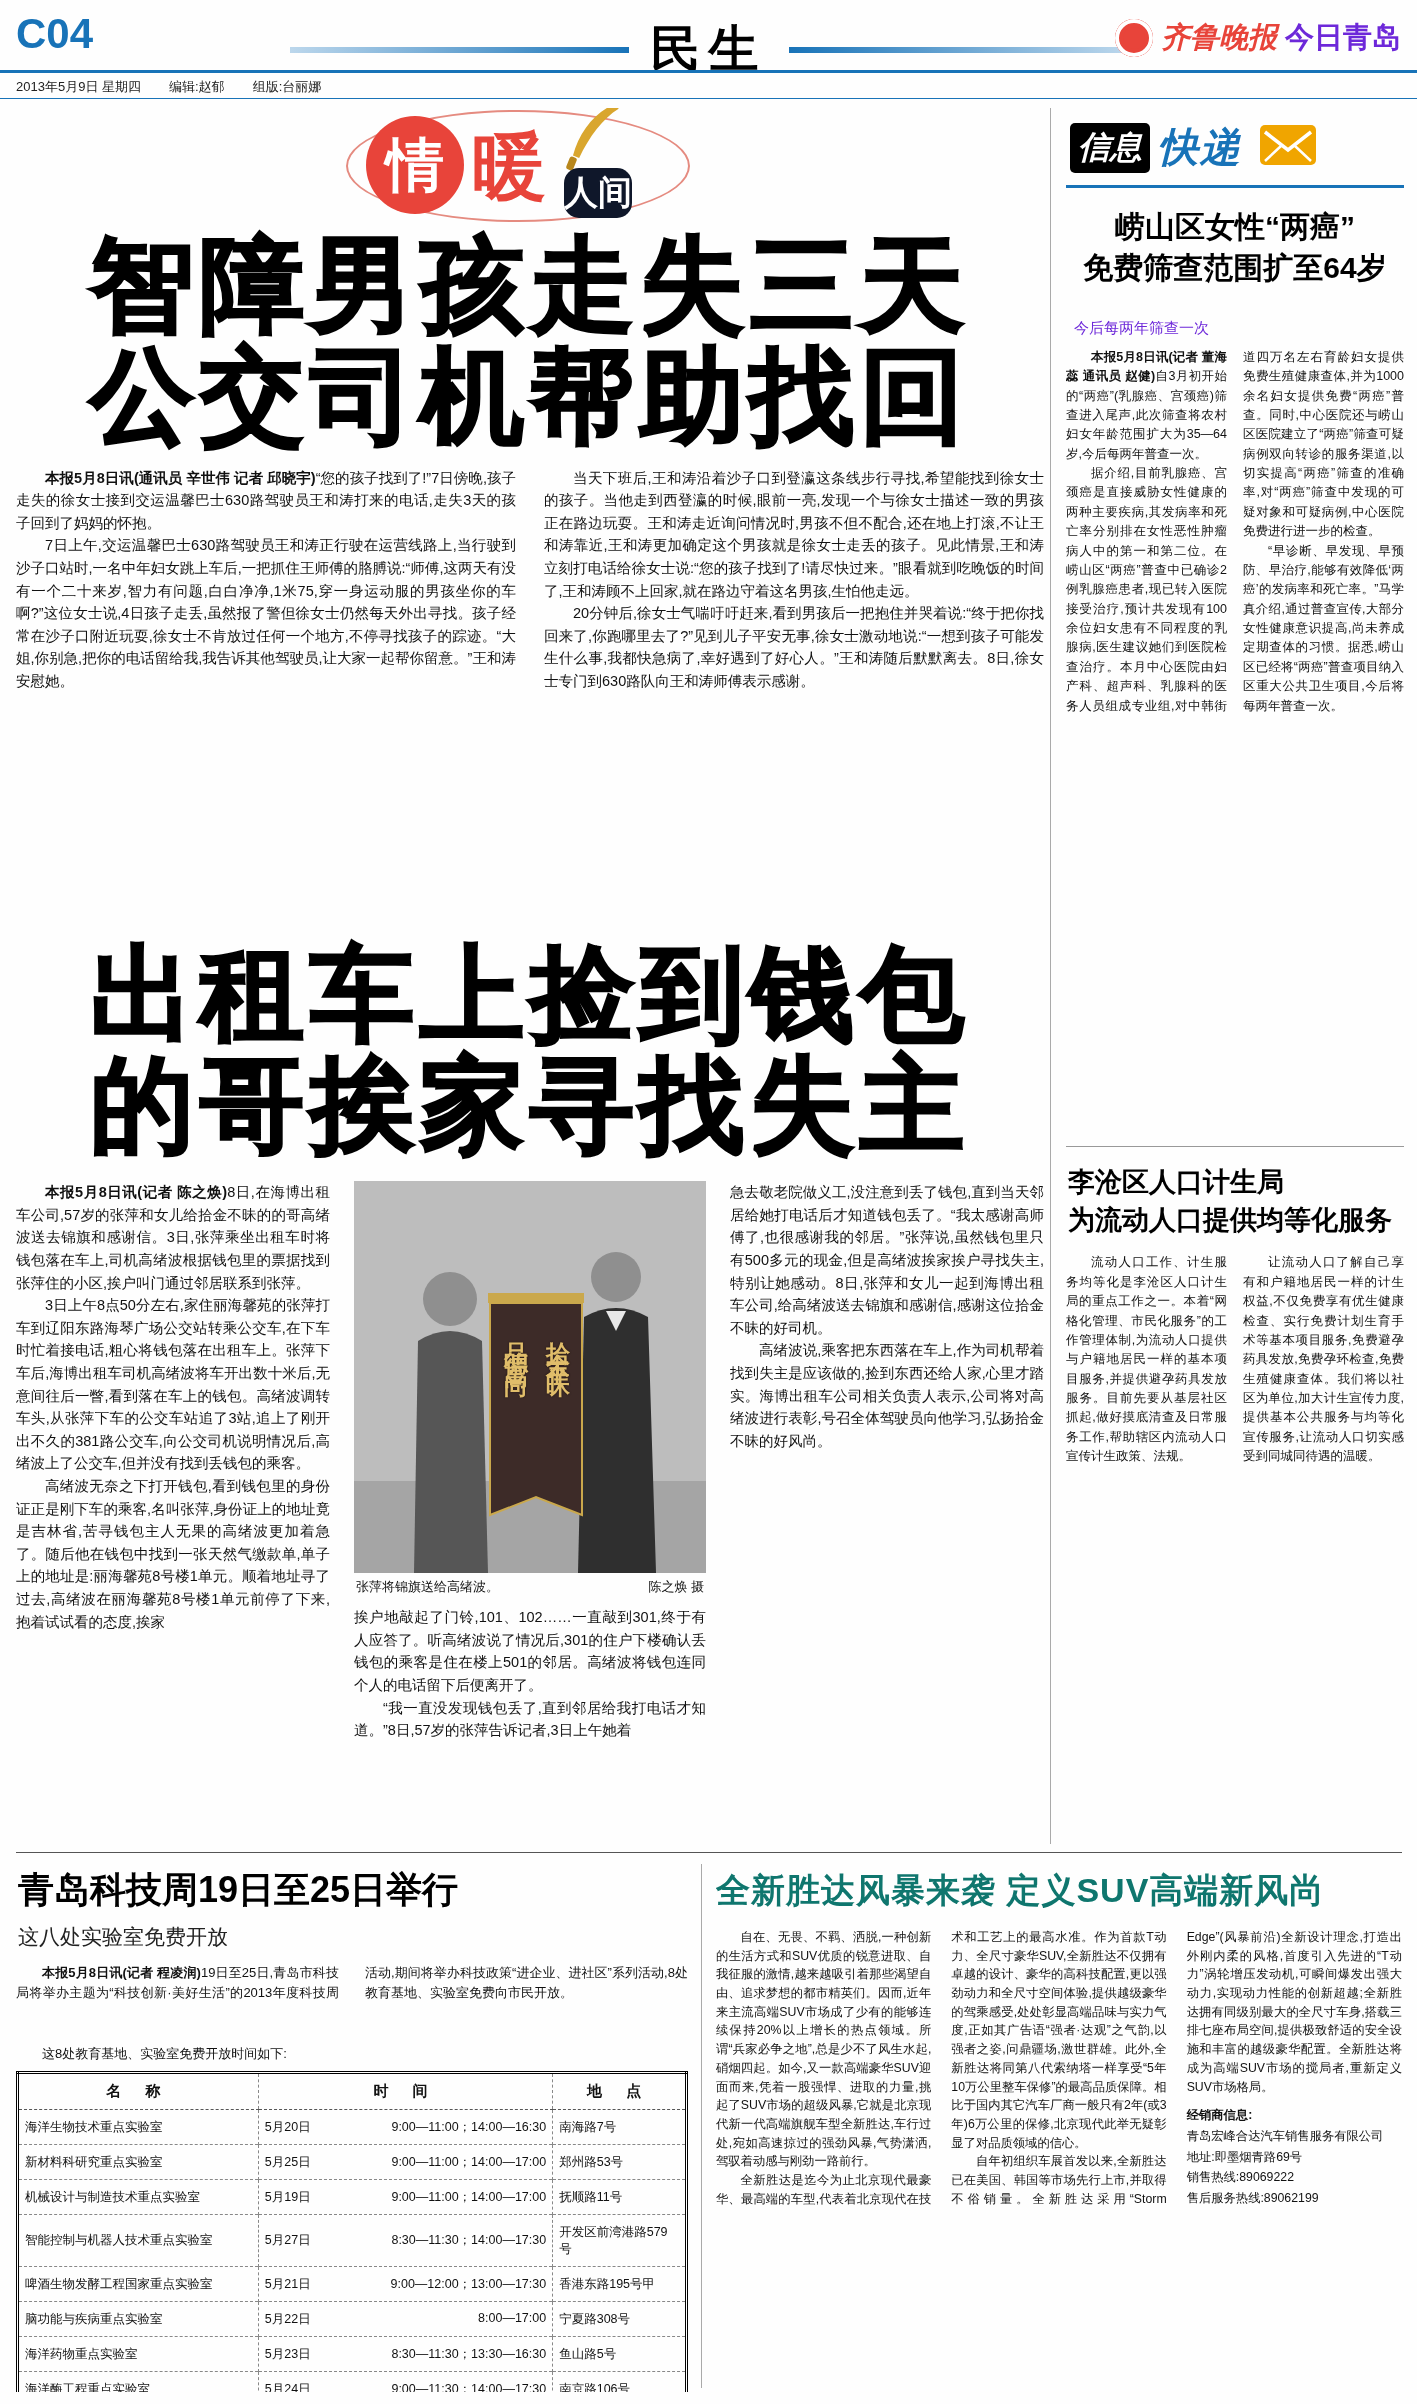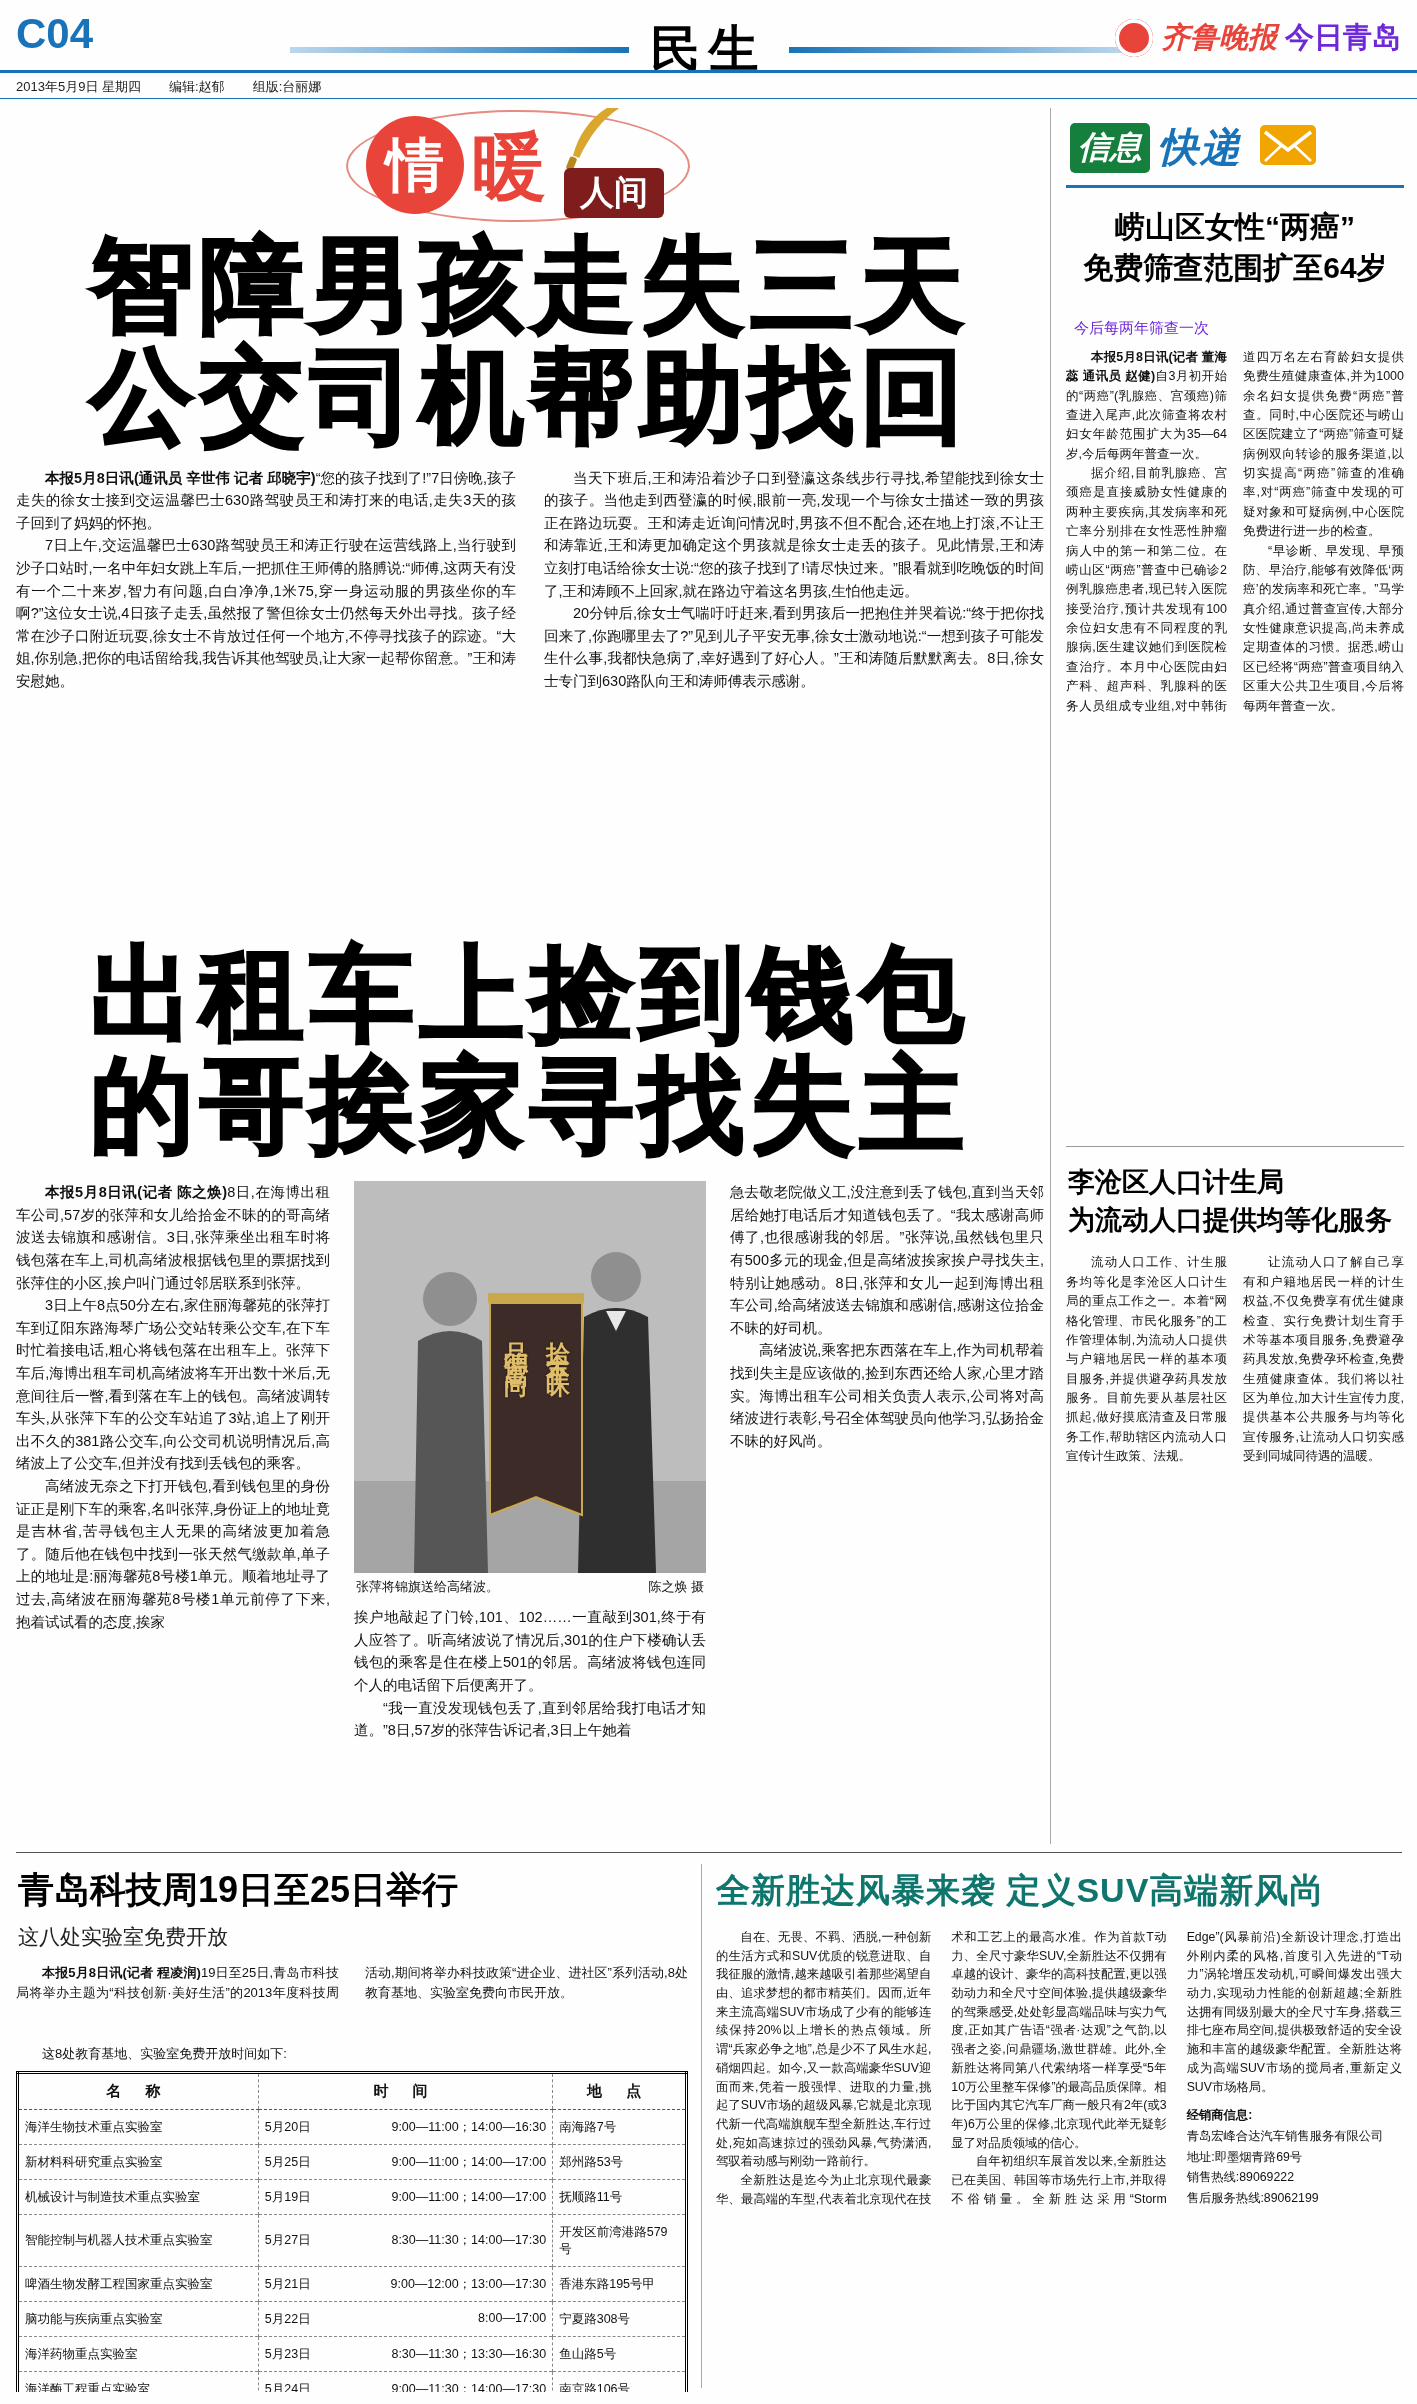--- a/index.html
+++ b/index.html
@@ -30,22 +30,22 @@
   .v-div2{position:absolute;left:701px;top:1864px;width:1px;height:524px;background:#aaa;}
   .bottom-right{position:absolute;left:716px;top:1864px;width:686px;height:528px;overflow:hidden;}
 
   
   .badge-warm{position:relative;width:344px;height:112px;margin:2px 0 8px 330px;}
   .bw-ellipse{position:absolute;inset:0;border:2px solid #e58b80;border-radius:50%;}
   .bw-circle{position:absolute;left:20px;top:6px;width:98px;height:98px;background:#e8443a;border-radius:50%;
              color:#fff;font-size:58px;font-weight:900;line-height:98px;text-align:center;}
   .bw-nuan{position:absolute;left:126px;top:8px;font-size:74px;color:#e8443a;font-weight:900;}
   .bw-quill{position:absolute;left:206px;top:-10px;}
-  .bw-renjian{position:absolute;left:218px;top:58px;background:#7f1d1d;color:#fff;padding:2px 16px;
-              font-size:34px;font-weight:900;border-radius:6px;}
+  .bw-renjian{position:absolute;left:218px;top:58px;background:#0f172a;color:#fff;padding:2px 0;
+              font-size:34px;font-weight:900;border-radius:15px;}
 
   
   .headline-xl{font-size:104px;font-weight:900;text-align:center;line-height:1.07;letter-spacing:6px;
                margin:0;color:#000;-webkit-text-stroke:2.5px #000;}
   .body-text{font-size:14.5px;line-height:1.56;text-align:justify;}
   .body-text p{margin:0;text-indent:2em;}
   .cols2{column-count:2;column-gap:28px;}
   .article1-body{height:446px;overflow:hidden;margin-top:14px;}
   .gap26{height:26px;}
 
@@ -54,21 +54,21 @@
   .a2-mid{flex:0 0 352px;}
   .photo-box{position:relative;width:352px;height:392px;background:linear-gradient(#cfcfcf,#a9a9a9);overflow:hidden;}
   .banner-text{position:absolute;color:#e0bd6a;writing-mode:vertical-rl;font-size:24px;font-weight:bold;
                letter-spacing:10px;text-shadow:0 0 2px #201512;}
   .bt1{left:188px;top:142px;}
   .bt2{left:146px;top:142px;}
   .caption{display:flex;justify-content:space-between;font-size:13px;padding:5px 2px 10px;}
 
   
   .badge-info{display:flex;align-items:center;gap:8px;padding:12px 0 10px 4px;border-bottom:3px solid #1873b8;}
-  .bi-box{background:#15803d;color:#fff;font-size:32px;font-weight:900;padding:3px 8px;border-radius:5px;font-style:italic;}
+  .bi-box{background:#000000;color:#fff;font-size:32px;font-weight:900;padding:3px 8px;border-radius:5px;font-style:italic;}
   .bi-text{color:#1873b8;font-size:40px;font-weight:900;font-style:italic;letter-spacing:2px;}
   .bi-env{margin-left:10px;}
   .cancer-headline{text-align:center;font-weight:900;font-size:30px;line-height:1.38;margin-top:18px;color:#000;}
   .cancer-sub{font-size:15px;color:#6d28d9;margin:12px 0 10px 8px;}
   .small-body{font-size:12.5px;line-height:1.55;text-align:justify;}
   .small-body p{margin:0;text-indent:2em;}
   .cancer-body{column-count:2;column-gap:16px;height:780px;overflow:hidden;}
   .right-div{height:1px;background:#999;margin:18px 0 16px;}
   .licang-headline{font-size:27px;font-weight:900;line-height:1.42;margin:0 0 14px 2px;color:#000;}
   .licang-body{column-count:2;column-gap:16px;height:520px;overflow:hidden;}

